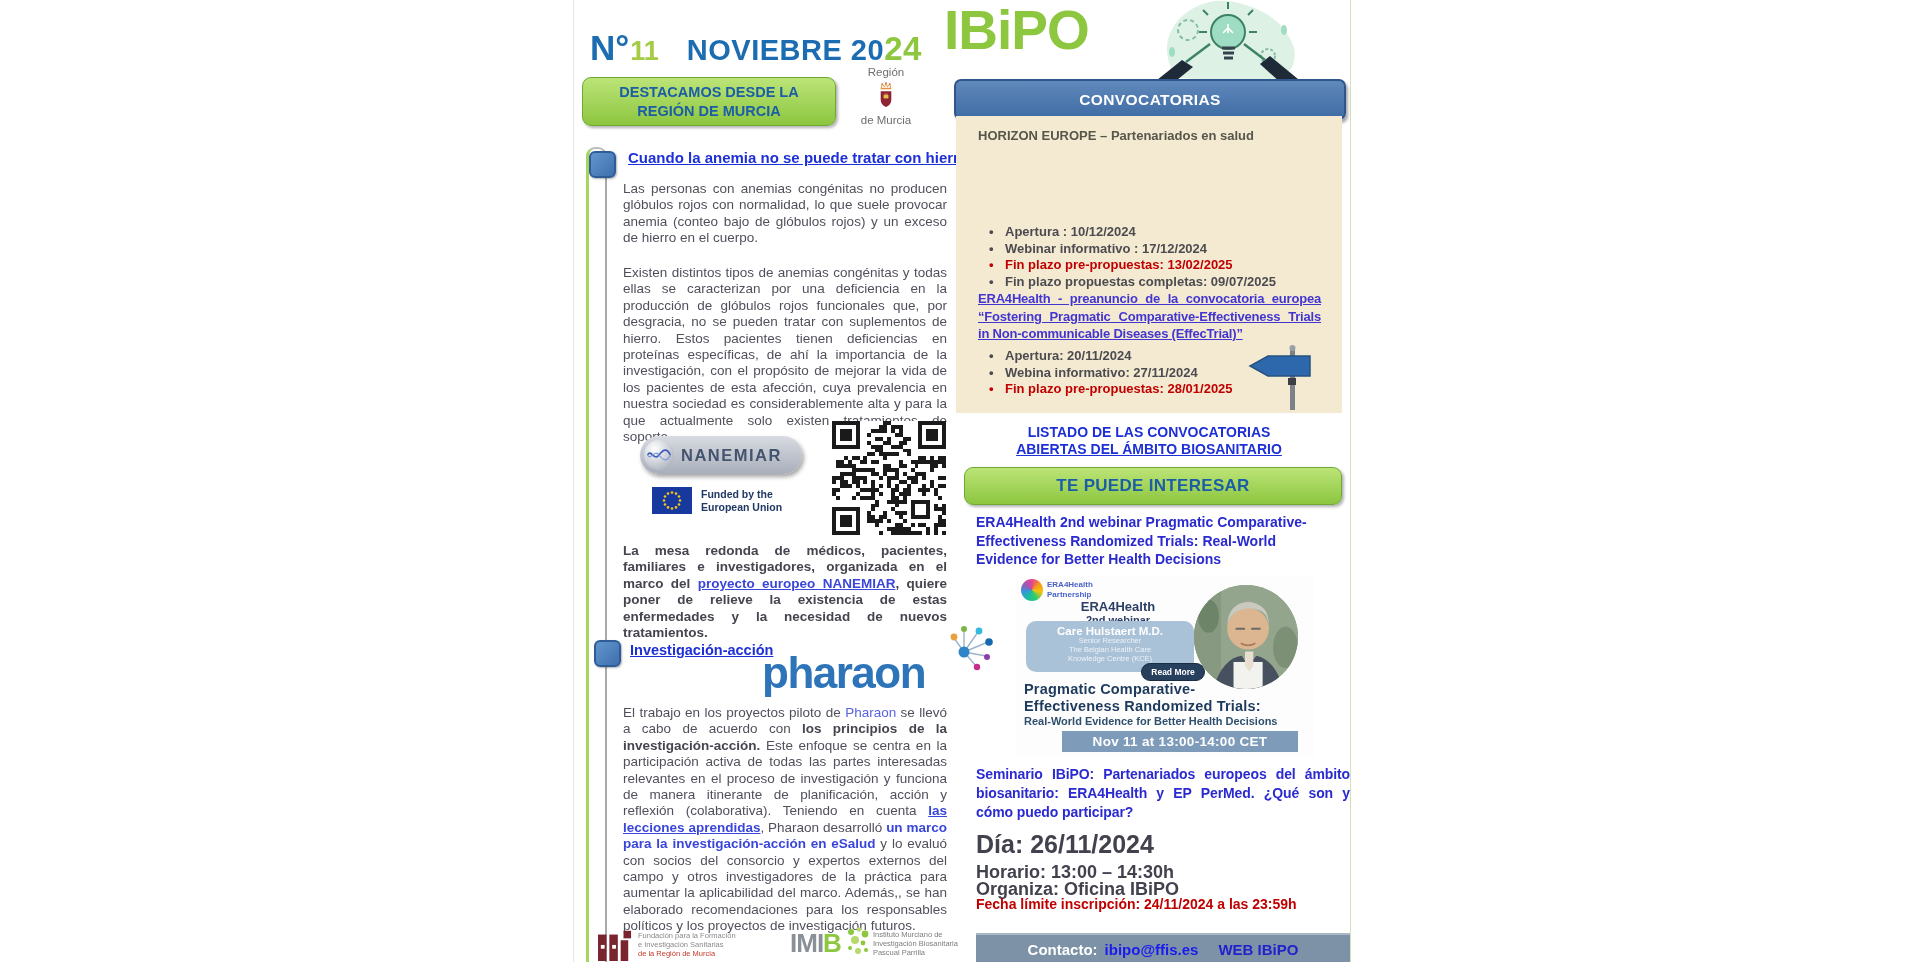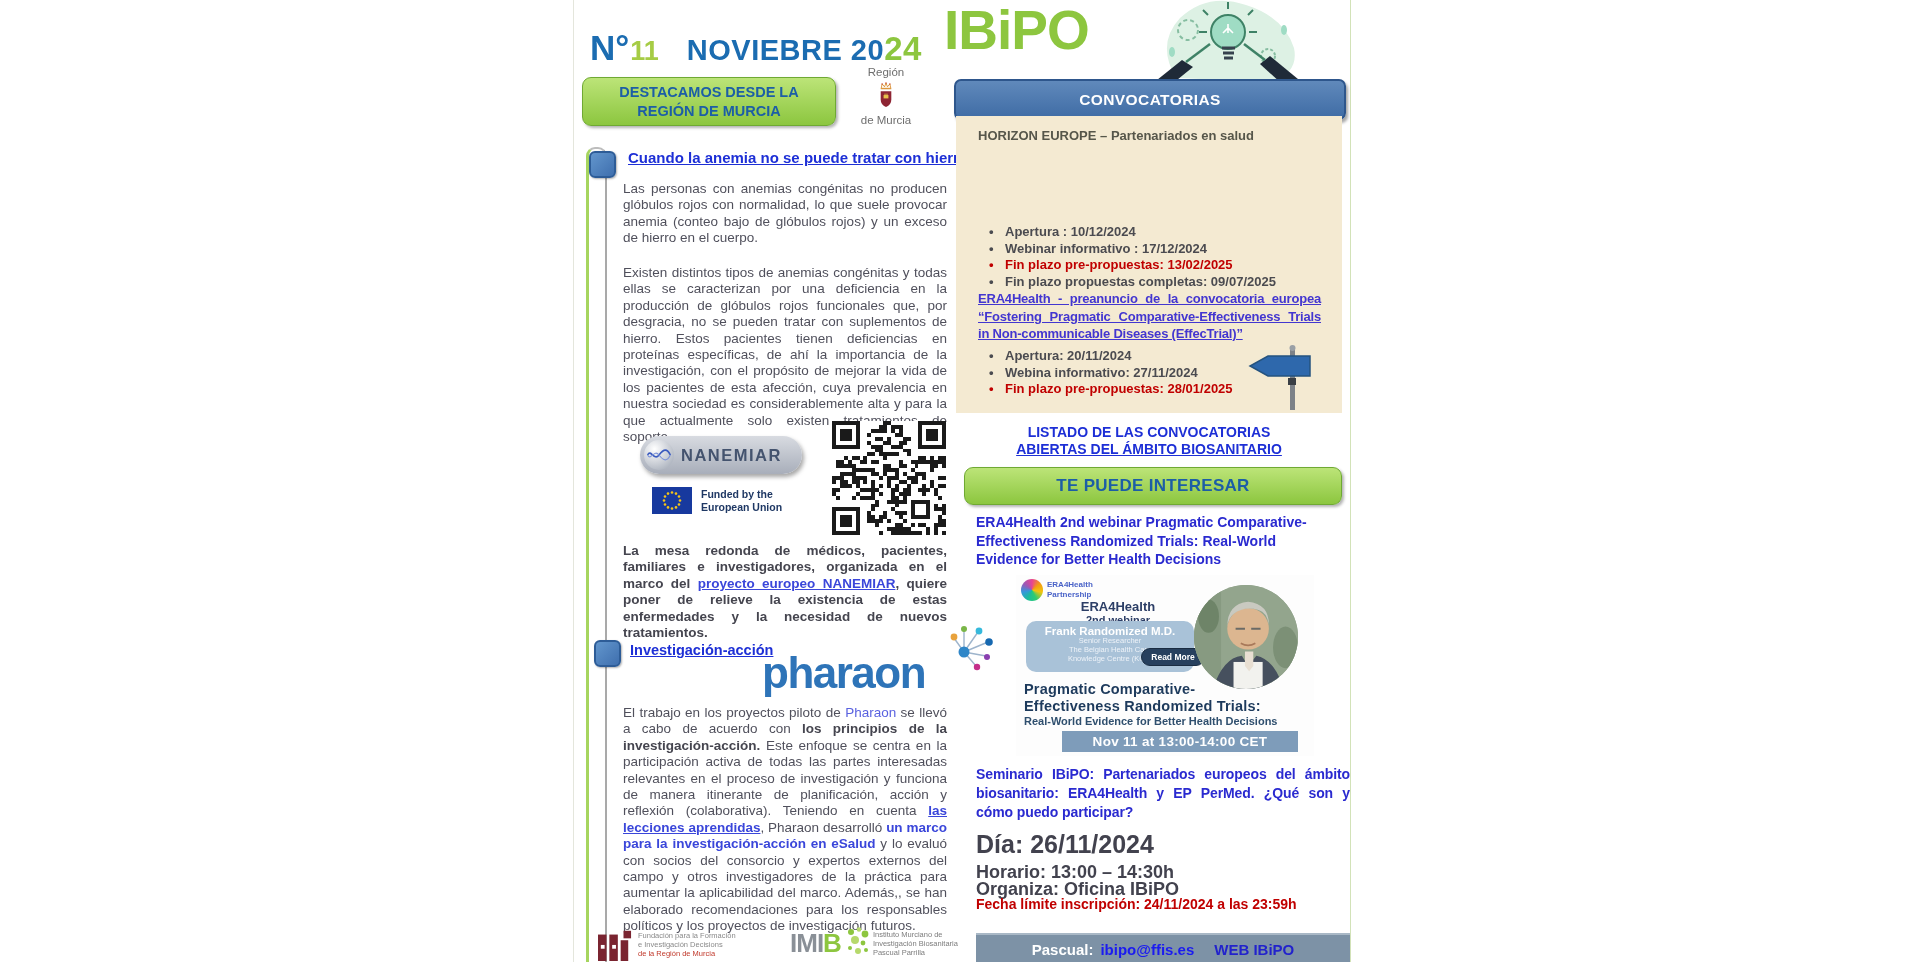--- a/index.html
+++ b/index.html
@@ -86,21 +86,21 @@
   .pl-circle{left:5px;top:4px;width:22px;height:22px;border-radius:50%;
              background:conic-gradient(#e84393,#f39c12,#f1c40f,#2ecc71,#1abc9c,#3498db,#9b59b6,#e84393);}
   .pl-text{left:31px;top:5px;font-size:8px;font-weight:bold;color:#4a63c8;line-height:9.5px;}
   .series{left:52px;top:24px;width:100px;text-align:center;color:#2c3e66;font-weight:bold;}
   .series .s1{font-size:13px;display:block;}
   .series .s2{font-size:11px;display:block;}
   .spk{left:10px;top:46px;width:168px;height:51px;background:#a9c2d8;border-radius:10px;
        text-align:center;color:#fff;}
   .spk .name{font-size:11.5px;font-weight:bold;margin-top:4px;}
   .spk .role{font-size:7.5px;line-height:8.8px;color:#edf2f8;}
-  .readmore{left:125px;top:73px;width:62px;height:16px;background:#27405e;border:1px solid #1a2c42;
+  .readmore{left:125px;top:88px;width:62px;height:16px;background:#27405e;border:1px solid #1a2c42;
             border-radius:9px;color:#fff;font-size:8.5px;font-weight:bold;
             display:flex;align-items:center;justify-content:center;}
   .photo{left:178px;top:10px;width:104px;height:104px;border-radius:50%;overflow:hidden;background:#8fa089;}
   .cardtitle{left:8px;top:106px;width:260px;font-size:14.5px;font-weight:bold;color:#1d3a5c;
              line-height:16.5px;letter-spacing:.2px;}
   .cardtitle span{display:block;}
   .cardsub{left:8px;top:140px;width:286px;font-size:11px;font-weight:bold;color:#2f4f6e;}
   .banner{left:46px;top:156px;width:236px;height:21px;background:#7e9cba;color:#fff;font-size:13.5px;
           font-weight:bold;letter-spacing:.3px;display:flex;align-items:center;justify-content:center;}
 
@@ -256,21 +256,21 @@
           <rect x="0" y="8" width="9" height="28"></rect>
             <rect x="12" y="8" width="9" height="28"></rect>
           <rect x="24" y="14" width="8" height="22"></rect>
             <rect x="27" y="4" width="8" height="8"></rect>
         </g>
         <rect fill="#fff" x="3" y="19" width="4" height="4"></rect>
           <rect fill="#fff" x="15" y="19" width="4" height="4"></rect>
       </svg>
       <span class="ftxt">
         <span style="display:block;">Fundación para la Formación</span>
-        <span style="display:block;">e Investigación Decisions</span>
+        <span style="display:block;">e Investigación Sanitarias</span>
         <span class="red" style="display:block;">de la Región de Murcia</span>
       </span>
     </div>
 
     <div class="abs imib">
       <span class="acr"><span>IMI</span><span class="g">B</span></span>
       <svg width="26" height="34" viewBox="0 0 26 34">
         <circle cx="7" cy="6" r="3" fill="#8dc63f"></circle>
           <circle cx="15" cy="3.5" r="2.3" fill="#b6d96b"></circle>
           <circle cx="21" cy="8" r="3.4" fill="#8dc63f"></circle>
@@ -322,21 +322,21 @@
       <div class="abs pl-circle"></div>
       <div class="abs pl-text">
         <span style="display:block;">ERA4Health</span>
         <span style="display:block;">Partnership</span>
       </div>
       <div class="abs series">
         <span class="s1">ERA4Health</span>
         <span class="s2">2nd webinar</span>
       </div>
       <div class="abs spk">
-        <div class="name">Frank Randomized M.D.</div>
+        <div class="name">Care Hulstaert M.D.</div>
         <div class="role">Senior Researcher</div>
         <div class="role">The Belgian Health Care</div>
         <div class="role">Knowledge Centre  (KCE)</div>
       </div>
       <div class="abs readmore">Read More</div>
       <div class="abs photo">
         <svg viewBox="0 0 100 100" width="104" height="104">
           <rect width="100" height="100" fill="#93a58d"></rect>
           <rect x="0" width="26" height="100" fill="#879a81"></rect>
           <ellipse cx="14" cy="30" rx="10" ry="16" fill="#6e8468"></ellipse>
@@ -358,19 +358,19 @@
       <div class="abs banner">Nov 11 at 13:00-14:00 CET</div>
     </div>
 
     <div class="abs seminario">Seminario IBiPO: Partenariados europeos del ámbito biosanitario: ERA4Health y EP PerMed. ¿Qué son y cómo puedo participar?</div>
     <div class="abs dia">Día: 26/11/2024</div>
     <div class="abs meta horario">Horario: 13:00 – 14:30h</div>
     <div class="abs meta organiza">Organiza: Oficina IBiPO</div>
     <div class="abs fecha">Fecha límite inscripción: 24/11/2024 a las 23:59h</div>
 
     <div class="abs contactbar">
-      <span class="clabel">Pascual:</span>
+      <span class="clabel">Contacto:</span>
       <span class="cemail">ibipo@ffis.es</span>
       <span class="cweb">WEB IBiPO</span>
     </div>
 
   </div>
 </div>
 
 </body></html>

